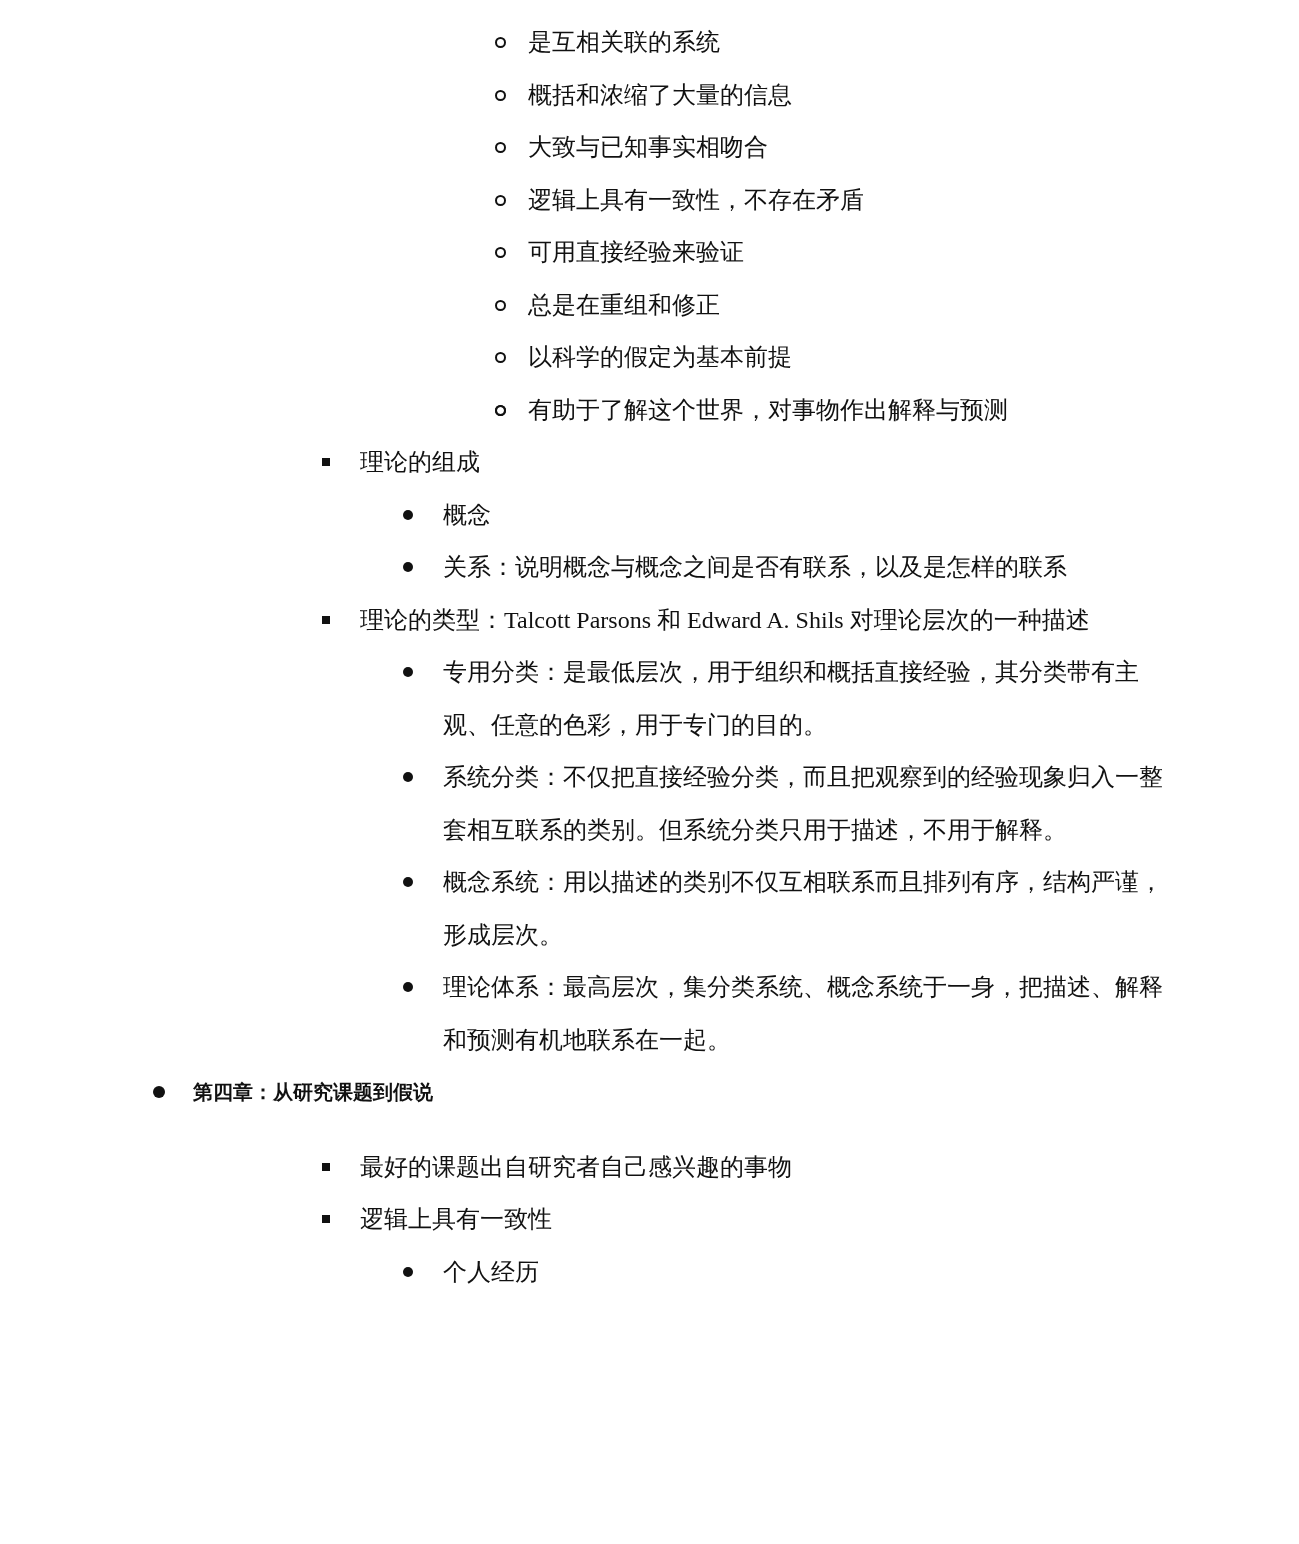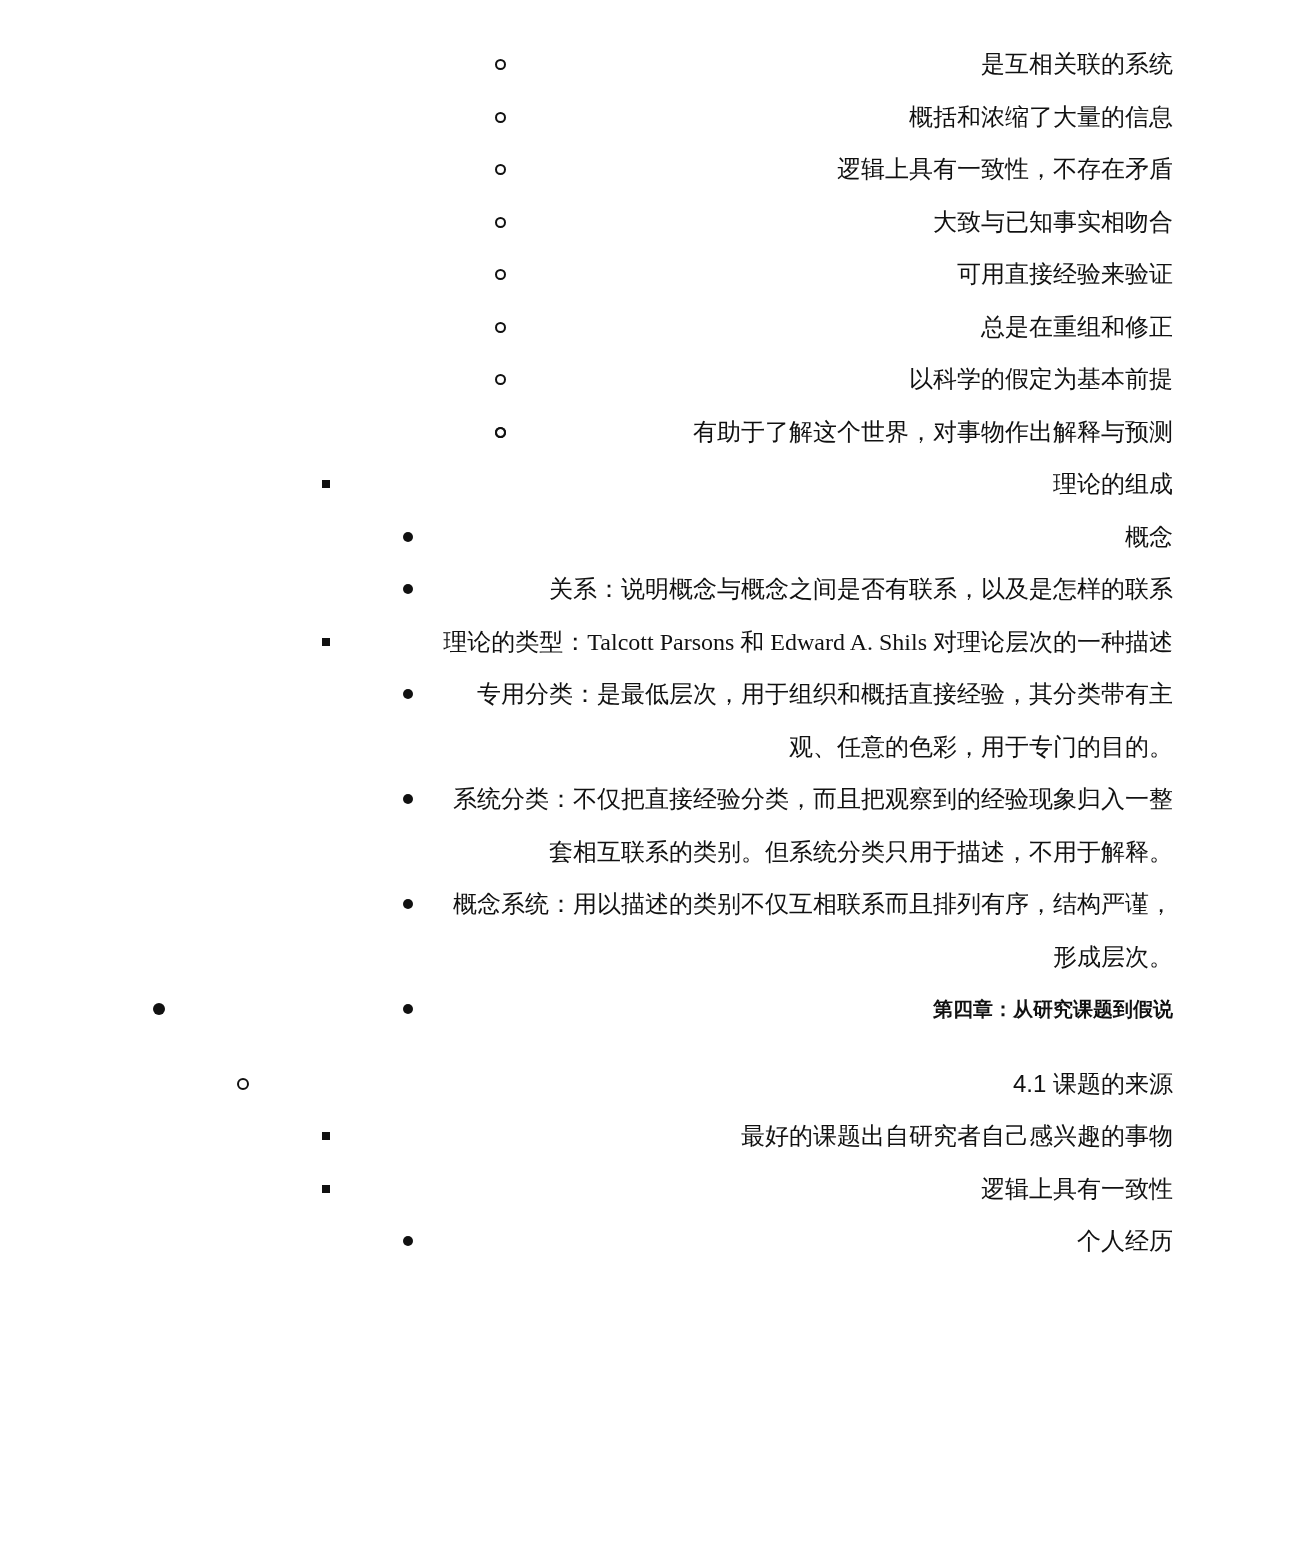--- a/index.html
+++ b/index.html
@@ -11,23 +11,22 @@
     width: 1299px;
     height: 1544px;
     overflow: hidden;
     font-family: "Liberation Sans", "DejaVu Sans", sans-serif;
     color: #111111;
   }
   .page {
     box-sizing: border-box;
     width: 1299px;
     height: 1544px;
-    padding-top: 38px;
+    padding-top: 16px;
     background: #ffffff;
-    text-align: right;
   }
   .item {
     position: relative;
     font-size: 24px;
     line-height: 52.5px;
     padding-right: 126px;
     word-break: break-all;
     overflow-wrap: anywhere;
   }
   
@@ -72,25 +71,25 @@
   <div class="item l5">
     <span class="bullet ring"></span>
     <span class="txt">是互相关联的系统</span>
   </div>
   <div class="item l5">
     <span class="bullet ring"></span>
     <span class="txt">概括和浓缩了大量的信息</span>
   </div>
   <div class="item l5">
     <span class="bullet ring"></span>
-    <span class="txt">逻辑上具有一致性，不存在矛盾</span>
+    <span class="txt">大致与已知事实相吻合</span>
   </div>
   <div class="item l5">
     <span class="bullet ring"></span>
-    <span class="txt">大致与已知事实相吻合</span>
+    <span class="txt">逻辑上具有一致性，不存在矛盾</span>
   </div>
   <div class="item l5">
     <span class="bullet ring"></span>
     <span class="txt">可用直接经验来验证</span>
   </div>
   <div class="item l5">
     <span class="bullet ring"></span>
     <span class="txt">总是在重组和修正</span>
   </div>
   <div class="item l5">
@@ -129,31 +128,28 @@
   <div class="item l4">
     <span class="bullet disc"></span>
     <span class="txt">系统分类：不仅把直接经验分类，而且把观察到的经验现象归入一整套相互联系的类别。但系统分类只用于描述，不用于解释。</span>
   </div>
   <div class="item l4">
     <span class="bullet disc"></span>
     <span class="txt">概念系统：用以描述的类别不仅互相联系而且排列有序，结构严谨，形成层次。</span>
   </div>
   <div class="item l4">
     <span class="bullet disc"></span>
+    <span class="txt">理论体系：最高层次，集分类系统、概念系统于一身，把描述、解释和预测有机地联系在一起。</span>
   </div>
 
   <div class="item l1">
     <span class="bullet disc"></span>
     <span class="txt">第四章：从研究课题到假说</span>
   </div>
 
-  <div class="item l2">
-    <span class="bullet ring"></span>
-    <span class="txt">4.1 课题的来源</span>
-  </div>
   <div class="item l3">
     <span class="bullet square"></span>
     <span class="txt">最好的课题出自研究者自己感兴趣的事物</span>
   </div>
   <div class="item l3">
     <span class="bullet square"></span>
     <span class="txt">逻辑上具有一致性</span>
   </div>
   <div class="item l4">
     <span class="bullet disc"></span>

